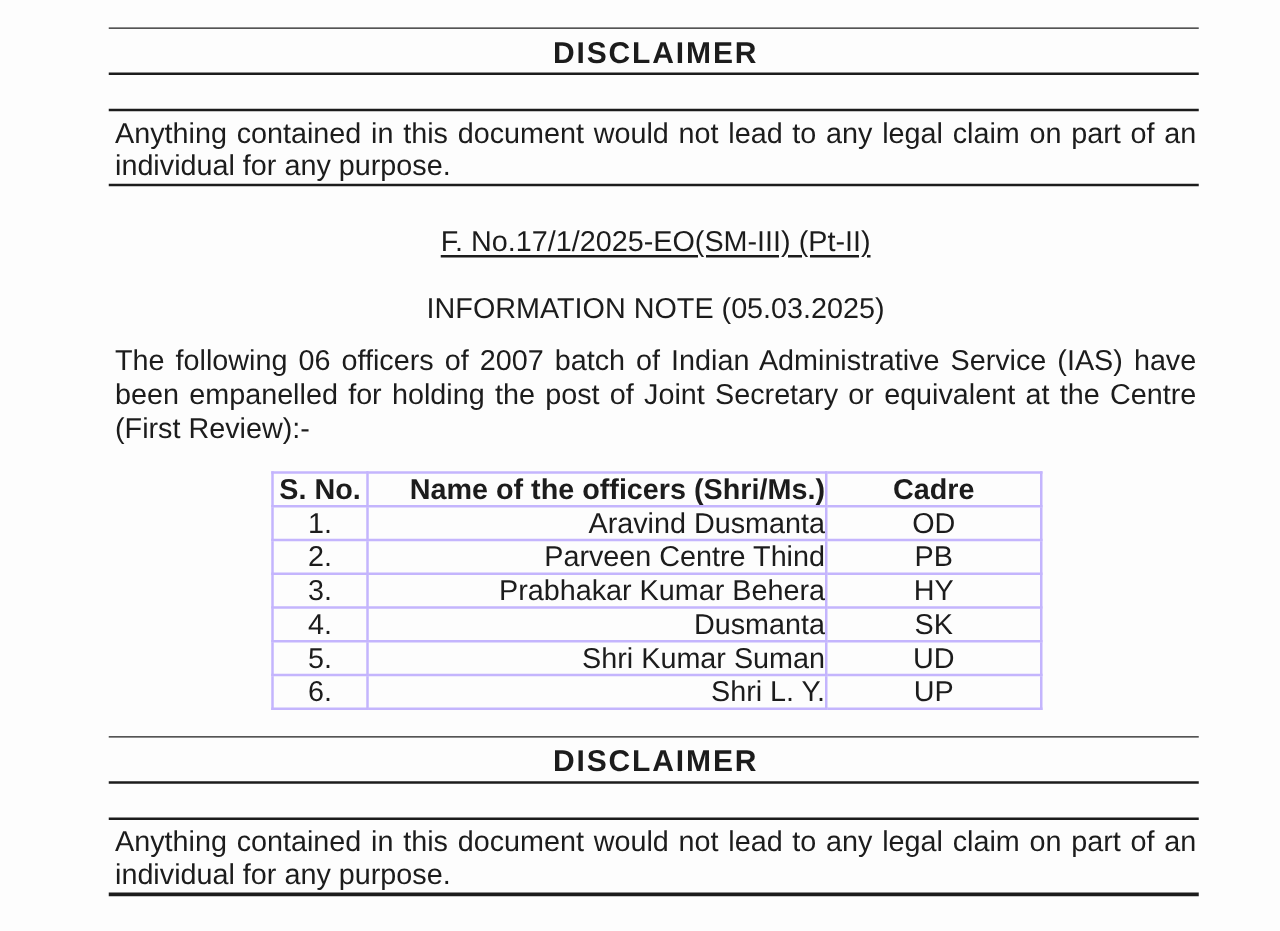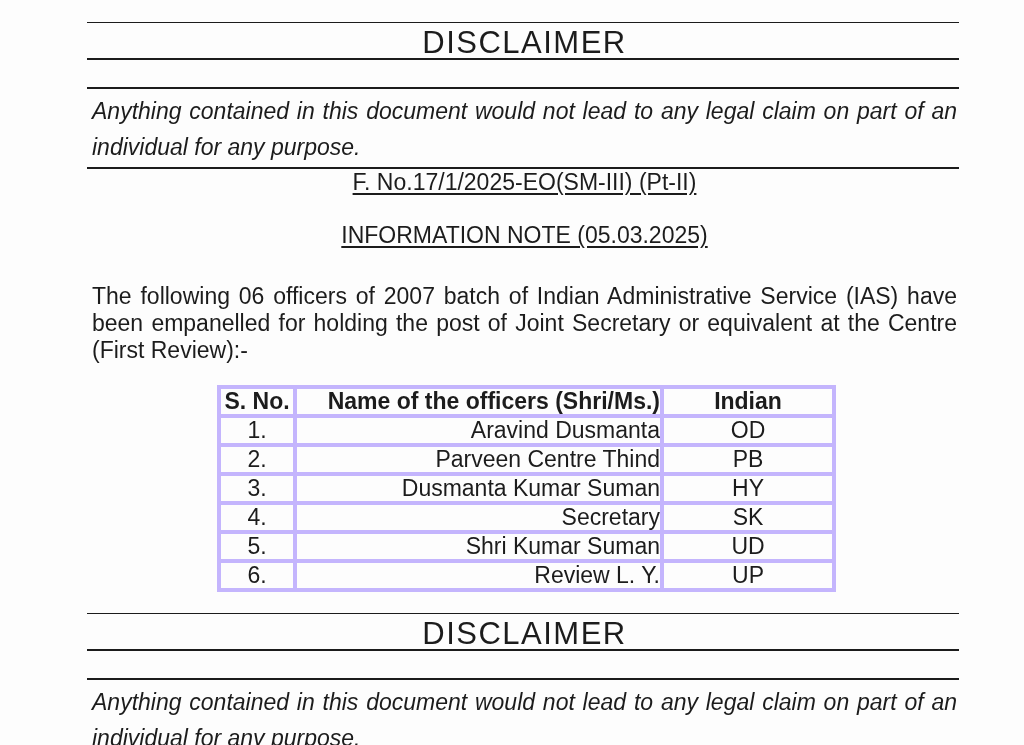--- a/index.html
+++ b/index.html
@@ -21,68 +21,67 @@
     border-top: 2.2px solid #1c1c1c;
     margin-left: -5px;
     margin-right: -2px;
   }
   .rule.thin { border-top-width: 1.5px; }
   .rule.heavy { border-top-width: 3px; }
   .rule.mt-top { margin-top: 22px; }
   .rule.mt-gap { margin-top: 27px; }
   .rule.mt-table { margin-top: 21px; }
   .disclaimer-title {
-    font-size: 31px;
-    font-weight: normal;
+    font-size: 24px;
+    font-weight: bold;
     letter-spacing: 1.5px;
     line-height: 25px;
     text-align: center;
     margin: 7px 0 3px 0;
   }
   .disclaimer-text {
     font-size: 23px;
-    line-height: 36px;
+    line-height: 26px;
     text-align: justify;
     margin: 4px 0 2px 0;
-    font-style: italic;
   }
   .file-number {
+    margin-top: 31px;
     font-size: 23px;
     line-height: 26px;
     text-align: center;
     text-decoration: underline;
     text-underline-offset: 3px;
     text-decoration-thickness: 1.8px;
   }
   .info-note {
     margin-top: 27px;
     font-size: 23px;
     line-height: 26px;
     text-align: center;
-    text-decoration: underline;
     text-underline-offset: 3px;
     text-decoration-thickness: 1.8px;
   }
   .body-para {
-    margin-top: 35px;
+    margin-top: 16px;
     font-size: 23px;
     line-height: 27px;
     text-align: justify;
   }
   table.officers {
     margin: 21px 0 0 125px;
     border-collapse: collapse;
     table-layout: fixed;
     width: 615px;
   }
   table.officers col.c1 { width: 76px; }
   table.officers col.c2 { width: 367px; }
   table.officers col.c3 { width: 172px; }
   table.officers th, table.officers td {
-    border: 4px solid #c4b5fd;
+    border: 2px solid #c4b5fd;
     height: 25px;
     padding: 0;
     font-size: 23px;
     line-height: 25px;
     vertical-align: middle;
     white-space: nowrap;
     overflow: hidden;
   }
   table.officers th { font-weight: bold; }
   .col-serial, .col-cadre { text-align: center; }
@@ -110,52 +109,52 @@
   <table class="officers">
     <colgroup>
         <col class="c1">
         <col class="c2">
         <col class="c3">
       </colgroup>
     <thead>
       <tr>
         <th class="col-serial">S. No.</th>
         <th class="col-name">Name of the officers (Shri/Ms.)</th>
-        <th class="col-cadre">Indian</th>
+        <th class="col-cadre">Cadre</th>
       </tr>
     </thead>
     <tbody>
       <tr>
         <td class="col-serial">1.</td>
         <td class="col-name">Aravind Dusmanta</td>
         <td class="col-cadre">OD</td>
       </tr>
       <tr>
         <td class="col-serial">2.</td>
         <td class="col-name">Parveen Centre Thind</td>
         <td class="col-cadre">PB</td>
       </tr>
       <tr>
         <td class="col-serial">3.</td>
-        <td class="col-name">Dusmanta Kumar Suman</td>
+        <td class="col-name">Prabhakar Kumar Behera</td>
         <td class="col-cadre">HY</td>
       </tr>
       <tr>
         <td class="col-serial">4.</td>
-        <td class="col-name">Secretary</td>
+        <td class="col-name">Dusmanta</td>
         <td class="col-cadre">SK</td>
       </tr>
       <tr>
         <td class="col-serial">5.</td>
         <td class="col-name">Shri Kumar Suman</td>
         <td class="col-cadre">UD</td>
       </tr>
       <tr>
         <td class="col-serial">6.</td>
-        <td class="col-name">Review L. Y.</td>
+        <td class="col-name">Shri L. Y.</td>
         <td class="col-cadre">UP</td>
       </tr>
     </tbody>
   </table>
 
   <section>
     <div class="rule thin mt-table"></div>
     <h2 class="disclaimer-title">DISCLAIMER</h2>
     <div class="rule"></div>
     <div class="rule mt-gap"></div>

